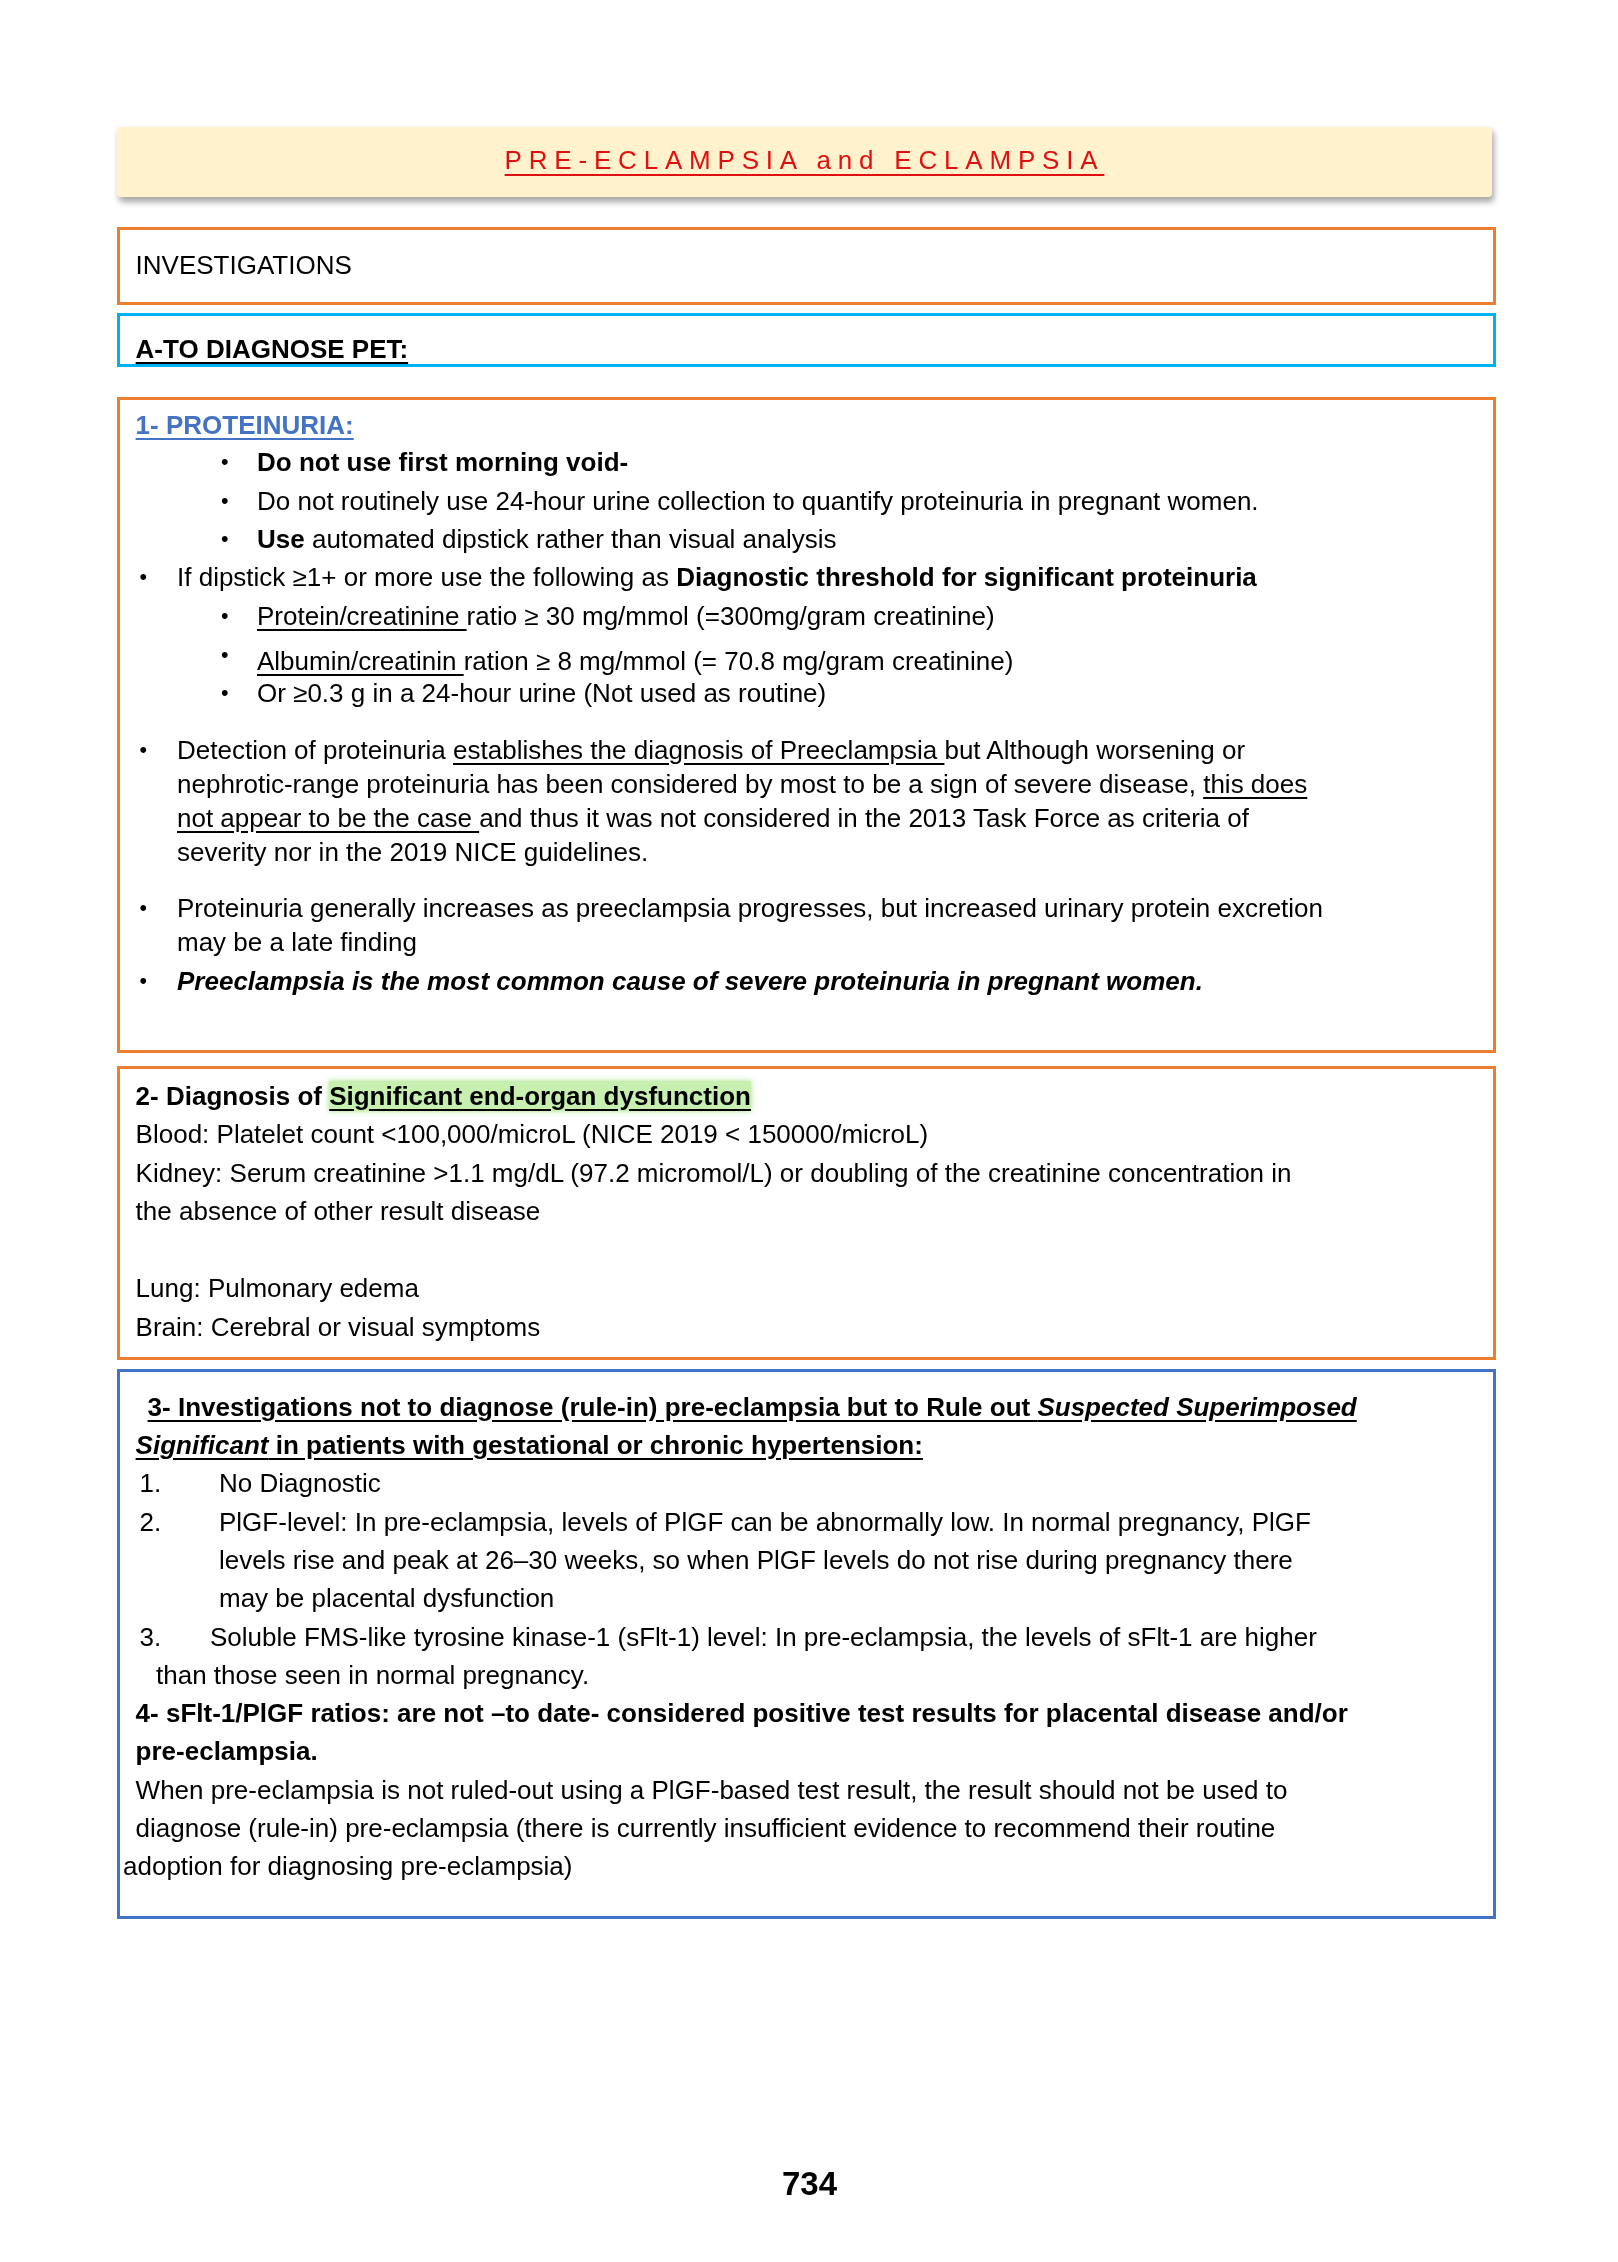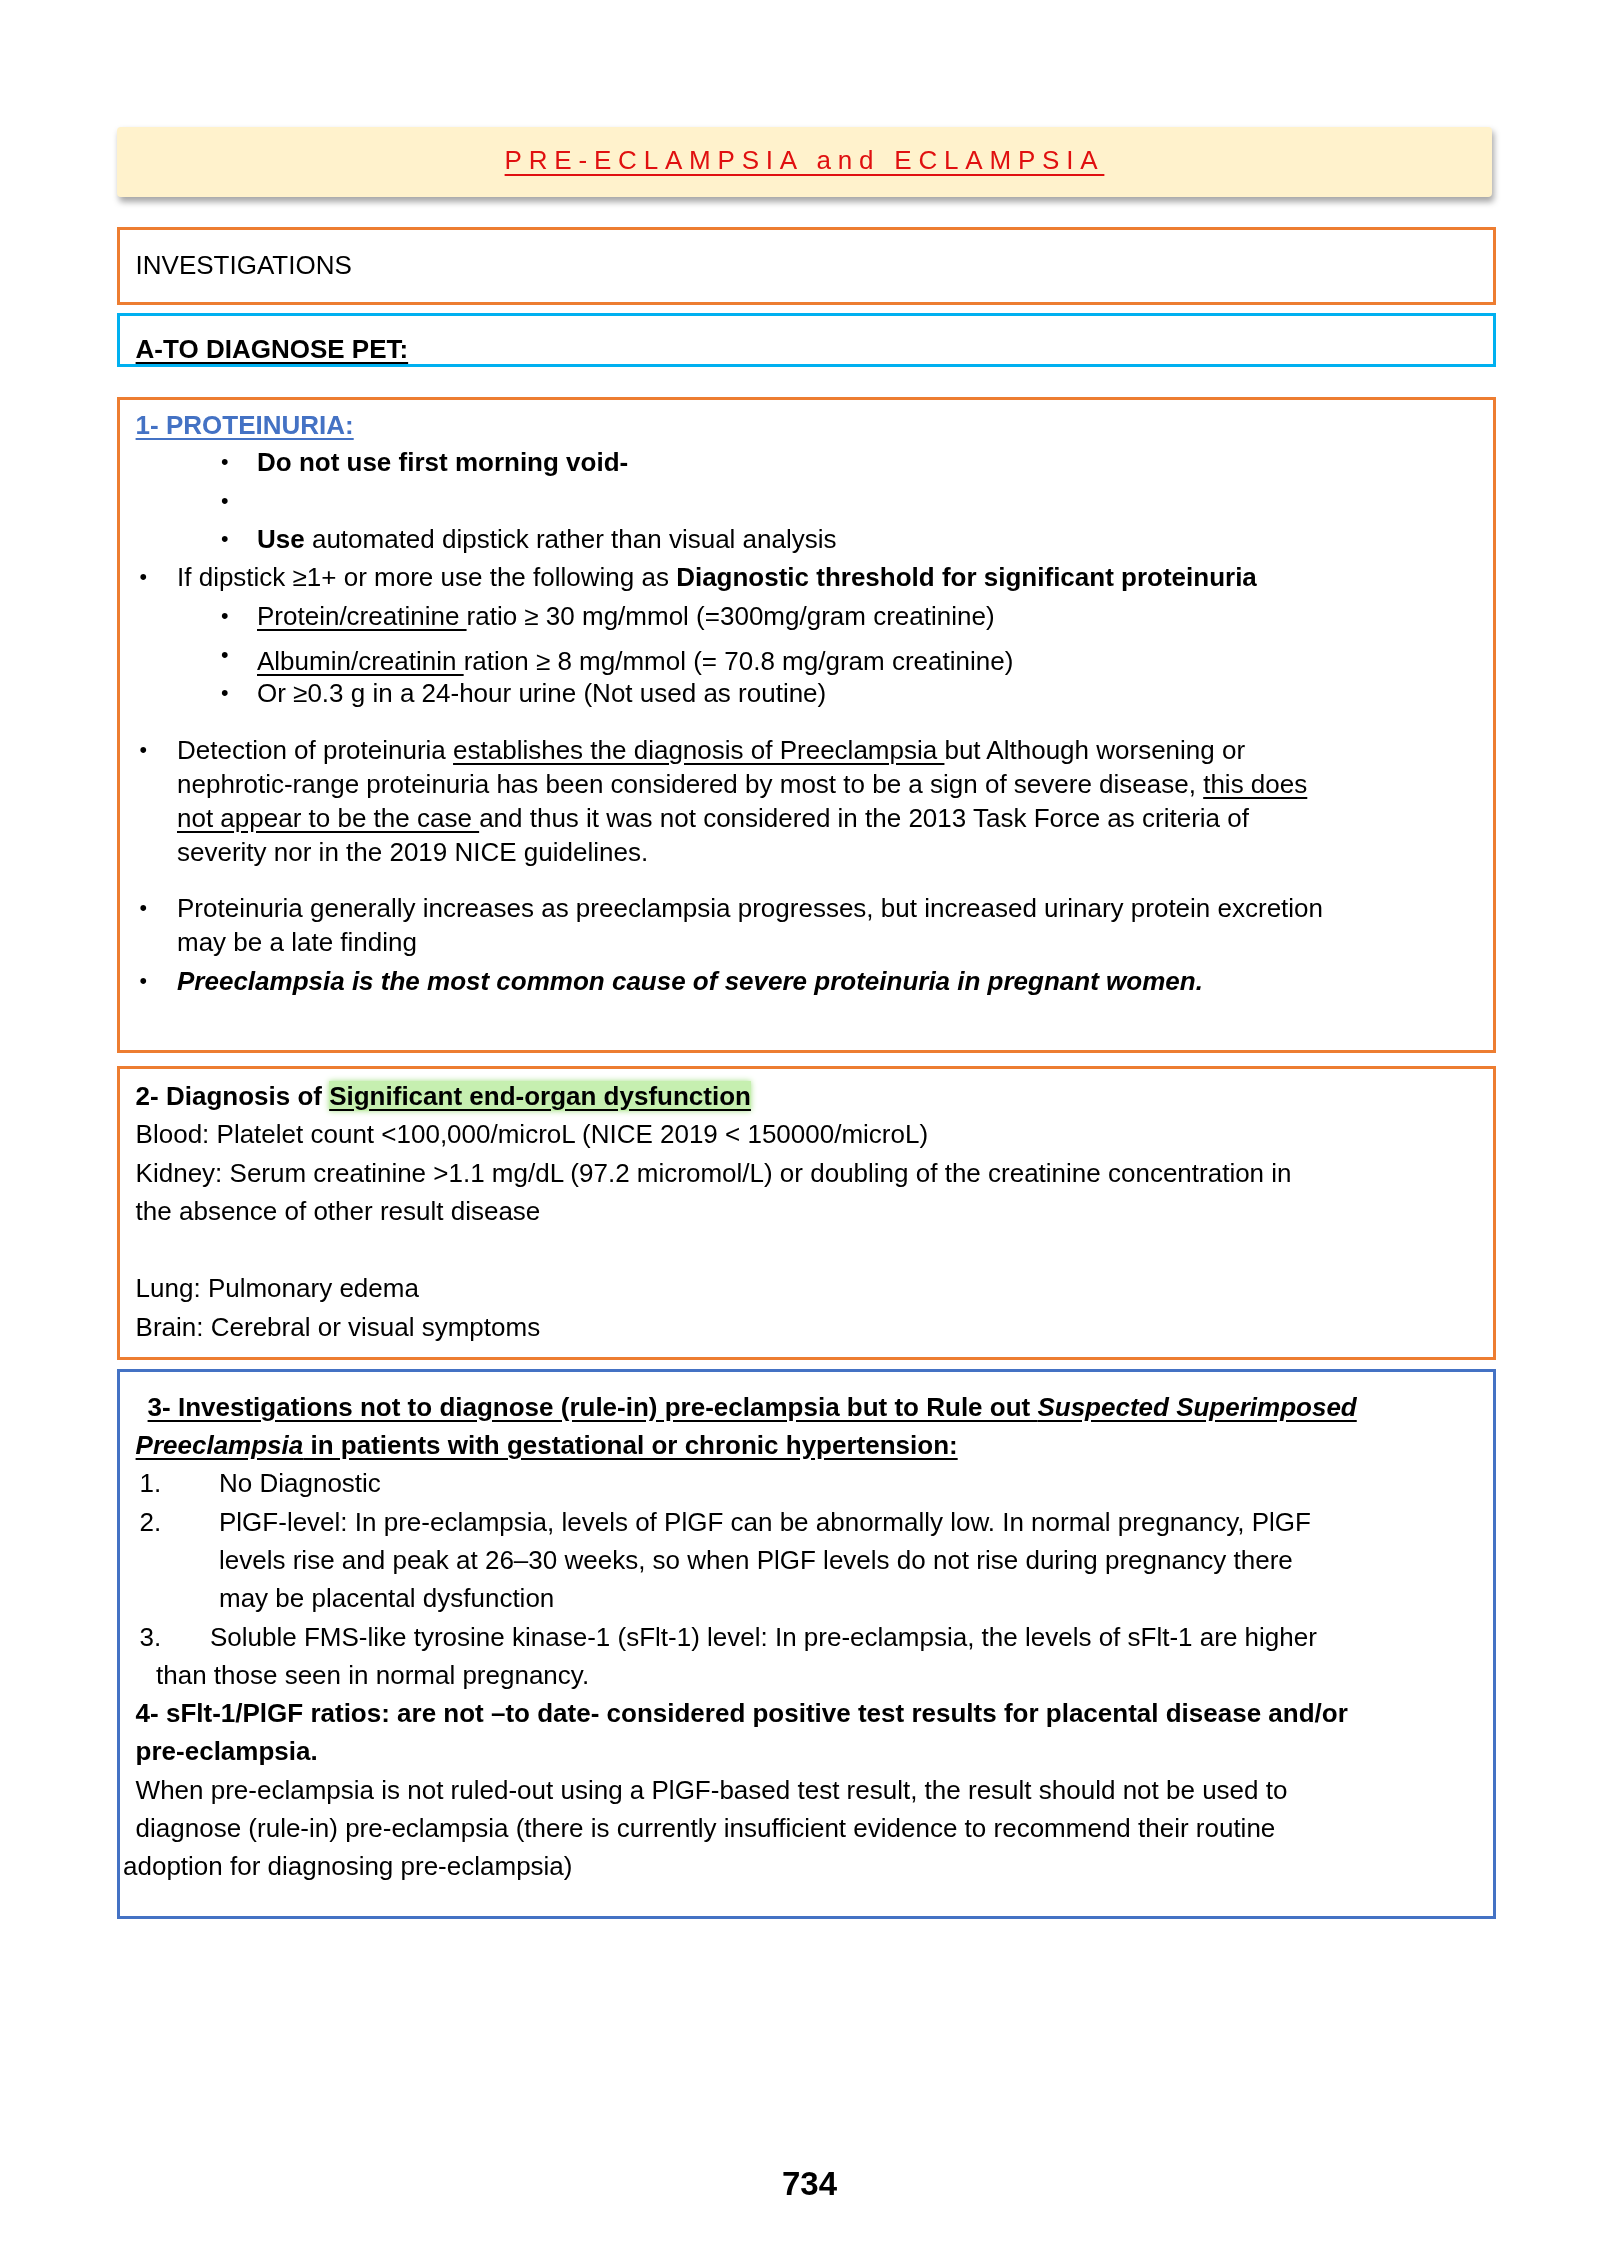--- a/index.html
+++ b/index.html
@@ -39,20 +39,21 @@
   <div class="line b u" style="left:15.6px;top:17.6px;">A-TO DIAGNOSE PET:</div>
 </div>
 
 <div class="box orange" style="top:397px;height:656px;">
   <div class="line blue-head" style="left:15.6px;top:9.8px;">1- PROTEINURIA:</div>
 
   <span class="bullet" style="left:101px;top:47px;">•</span>
   <div class="line b" style="left:137px;top:47px;">Do not use first morning void-</div>
 
   <span class="bullet" style="left:101px;top:86px;">•</span>
+  <div class="line" style="left:137px;top:86px;">Do not routinely use 24-hour urine collection to quantify proteinuria in pregnant women.</div>
 
   <span class="bullet" style="left:101px;top:124px;">•</span>
   <div class="line" style="left:137px;top:124px;"><span class="b">Use</span><span> automated dipstick rather than visual analysis</span></div>
 
   <span class="bullet" style="left:19.5px;top:162px;">•</span>
   <div class="line" style="left:57px;top:162px;"><span>If dipstick ≥1+ or more use the following as </span><span class="b">Diagnostic threshold for significant proteinuria</span></div>
 
   <span class="bullet" style="left:101px;top:201px;">•</span>
   <div class="line" style="left:137px;top:201px;"><span class="u">Protein/creatinine </span><span>ratio ≥ 30 mg/mmol (=300mg/gram creatinine)</span></div>
 
@@ -80,21 +81,21 @@
   <div class="line b" style="left:15.6px;top:11.7px;"><span>2- Diagnosis of </span><span class="u green">Significant end-organ dysfunction</span></div>
   <div class="line" style="left:15.6px;top:50px;">Blood: Platelet count &lt;100,000/microL (NICE 2019 &lt; 150000/microL)</div>
   <div class="line" style="left:15.6px;top:89px;">Kidney: Serum creatinine &gt;1.1 mg/dL (97.2 micromol/L) or doubling of the creatinine concentration in</div>
   <div class="line" style="left:15.6px;top:127px;">the absence of other result disease</div>
   <div class="line" style="left:15.6px;top:204px;">Lung: Pulmonary edema</div>
   <div class="line" style="left:15.6px;top:243px;">Brain: Cerebral or visual symptoms</div>
 </div>
 
 <div class="box navy" style="top:1369px;height:550px;">
   <div class="line b u" style="left:15.6px;top:19.5px;margin-left:12px;"><span>3- Investigations not to diagnose (rule-in) pre-eclampsia but to Rule out </span><span class="i">Suspected Superimposed</span></div>
-  <div class="line b u" style="left:15.6px;top:58px;"><span class="i">Preeclampsia</span><span> in patients with gestational or chronic hypertension:</span></div>
+  <div class="line b u" style="left:15.6px;top:58px;"><span class="i">Significant</span><span> in patients with gestational or chronic hypertension:</span></div>
 
   <div class="line" style="left:19.5px;top:96px;">1.</div>
   <div class="line" style="left:99px;top:96px;">No Diagnostic</div>
 
   <div class="line" style="left:19.5px;top:135px;">2.</div>
   <div class="line" style="left:99px;top:135px;">PlGF-level: In pre-eclampsia, levels of PlGF can be abnormally low. In normal pregnancy, PlGF</div>
   <div class="line" style="left:99px;top:173px;">levels rise and peak at 26–30 weeks, so when PlGF levels do not rise during pregnancy there</div>
   <div class="line" style="left:99px;top:211px;">may be placental dysfunction</div>
 
   <div class="line" style="left:19.5px;top:250px;">3.</div>

